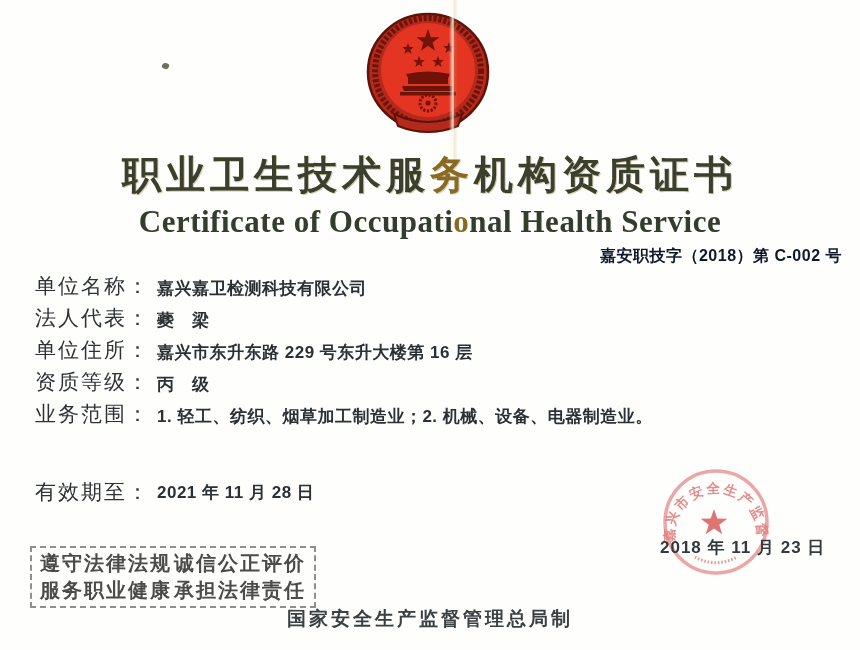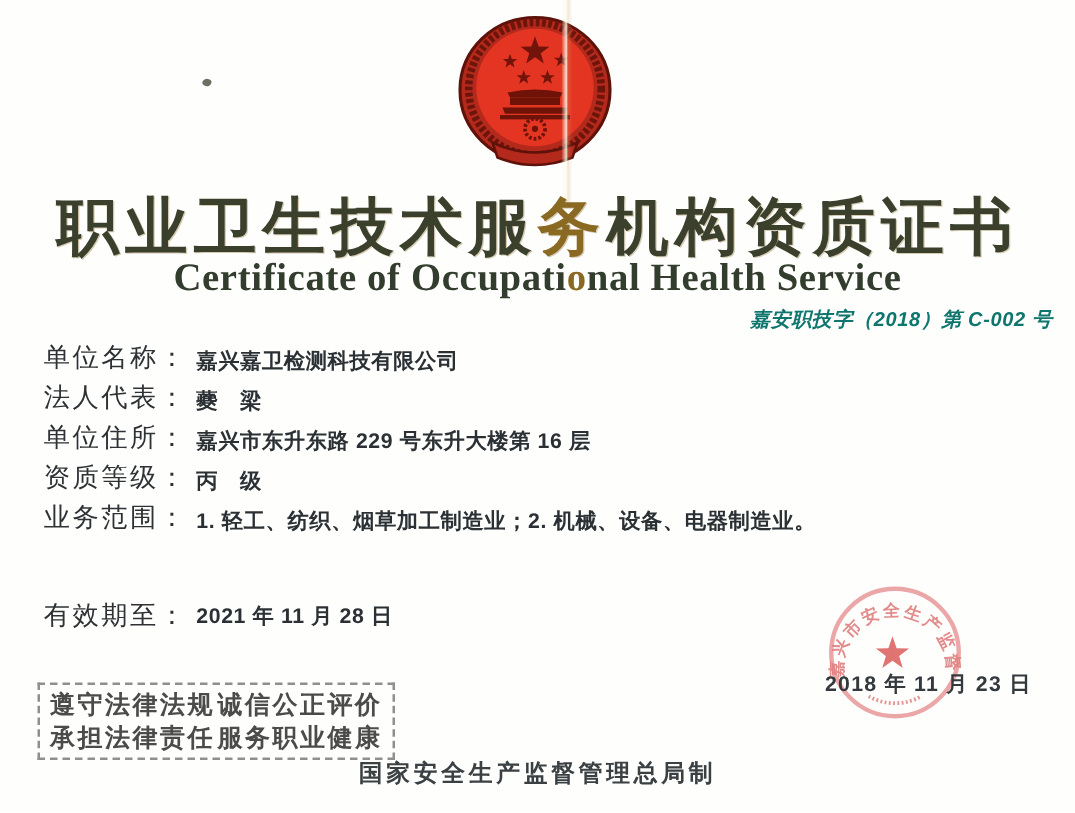--- a/index.html
+++ b/index.html
@@ -13,31 +13,31 @@
     position:absolute;left:449px;top:0;width:9px;height:165px;
     background:linear-gradient(90deg,rgba(255,255,255,0) 0%,rgba(255,250,235,.85) 45%,rgba(201,168,106,.25) 60%,rgba(255,255,255,0) 100%);
     pointer-events:none;
   }
   .speck{position:absolute;left:162px;top:63px;width:7px;height:6px;border-radius:60% 40% 55% 45%;
     background:#4a4a3c;opacity:.8;transform:rotate(20deg);}
   
   .title{
     position:absolute;left:0;top:148px;width:860px;text-align:center;
     font-family:"Liberation Serif","DejaVu Serif",serif;font-weight:bold;
-    font-size:50px;letter-spacing:5px;color:#3b402c;
+    font-size:39px;letter-spacing:5px;color:#3b402c;
     text-shadow:1px 1px 0 rgba(138,110,40,.35);white-space:nowrap;
   }
   .subtitle{
     position:absolute;left:0;top:204px;width:860px;text-align:center;
     font-family:"Liberation Serif","DejaVu Serif",serif;font-weight:bold;
     font-size:31px;color:#333d2d;letter-spacing:.5px;white-space:nowrap;
   }
   .cert-no{
     position:absolute;right:18px;top:246px;width:420px;text-align:right;
-    font-size:16px;font-weight:600;color:#0f766e;letter-spacing:.5px;font-style:italic;
+    font-size:16px;font-weight:600;color:#0f172a;letter-spacing:.5px;
   }
   
   .fields{position:absolute;left:35px;top:268px;width:640px;}
   .field-row{display:flex;align-items:flex-end;height:32px;}
   .flabel{
     font-family:"Liberation Serif","DejaVu Serif",serif;font-size:21px;color:#2e3235;
     letter-spacing:2px;width:122px;flex:0 0 122px;
   }
   .fvalue{font-size:17px;font-weight:bold;color:#2b3034;padding-top:3px;letter-spacing:.5px;}
   .validity{position:absolute;left:35px;top:478px;display:flex;align-items:flex-start;}
@@ -137,20 +137,20 @@
   </svg>
 
   <div class="issue-date">2018 年 11 月 23 日</div>
 
   <div class="pledge-box">
     <div class="pledge-row">
       <span class="pledge-item">遵守法律法规</span>
       <span class="pledge-item">诚信公正评价</span>
     </div>
     <div class="pledge-row">
+      <span class="pledge-item">服务职业健康</span>
       <span class="pledge-item">承担法律责任</span>
-      <span class="pledge-item">服务职业健康</span>
     </div>
   </div>
 
   <div class="footer">国家安全生产监督管理总局制</div>
 
 </div>
 
 </body></html>

